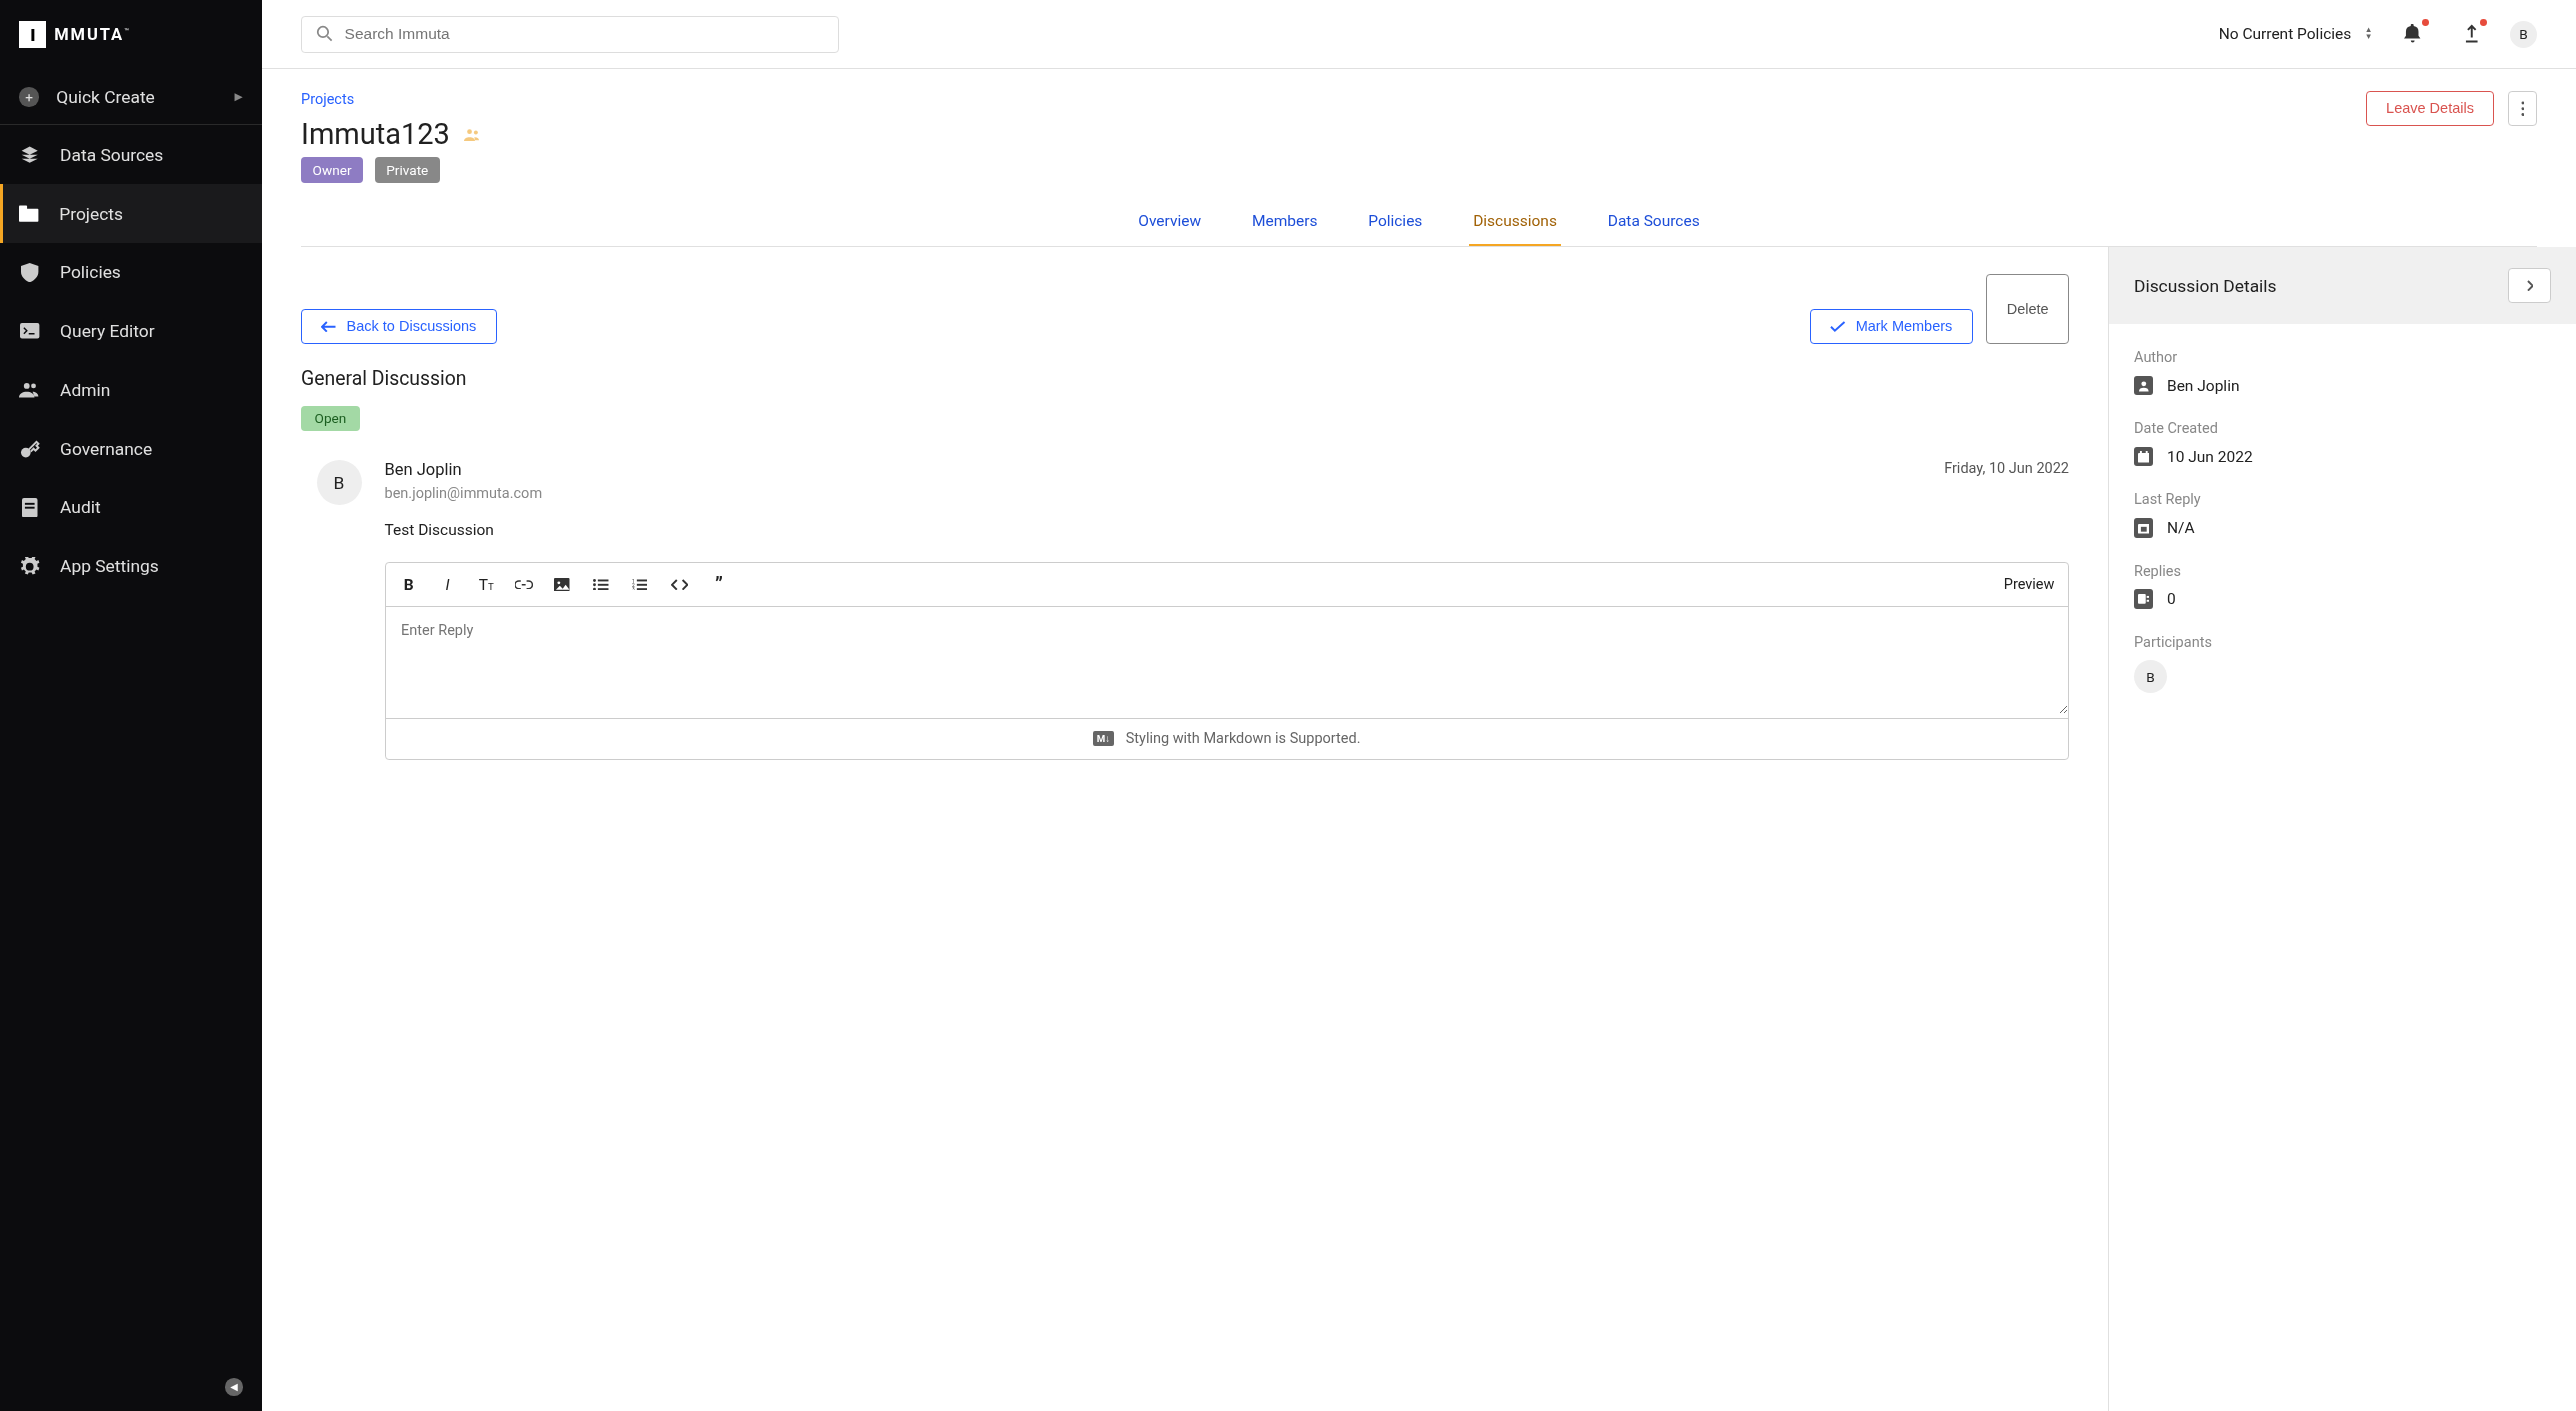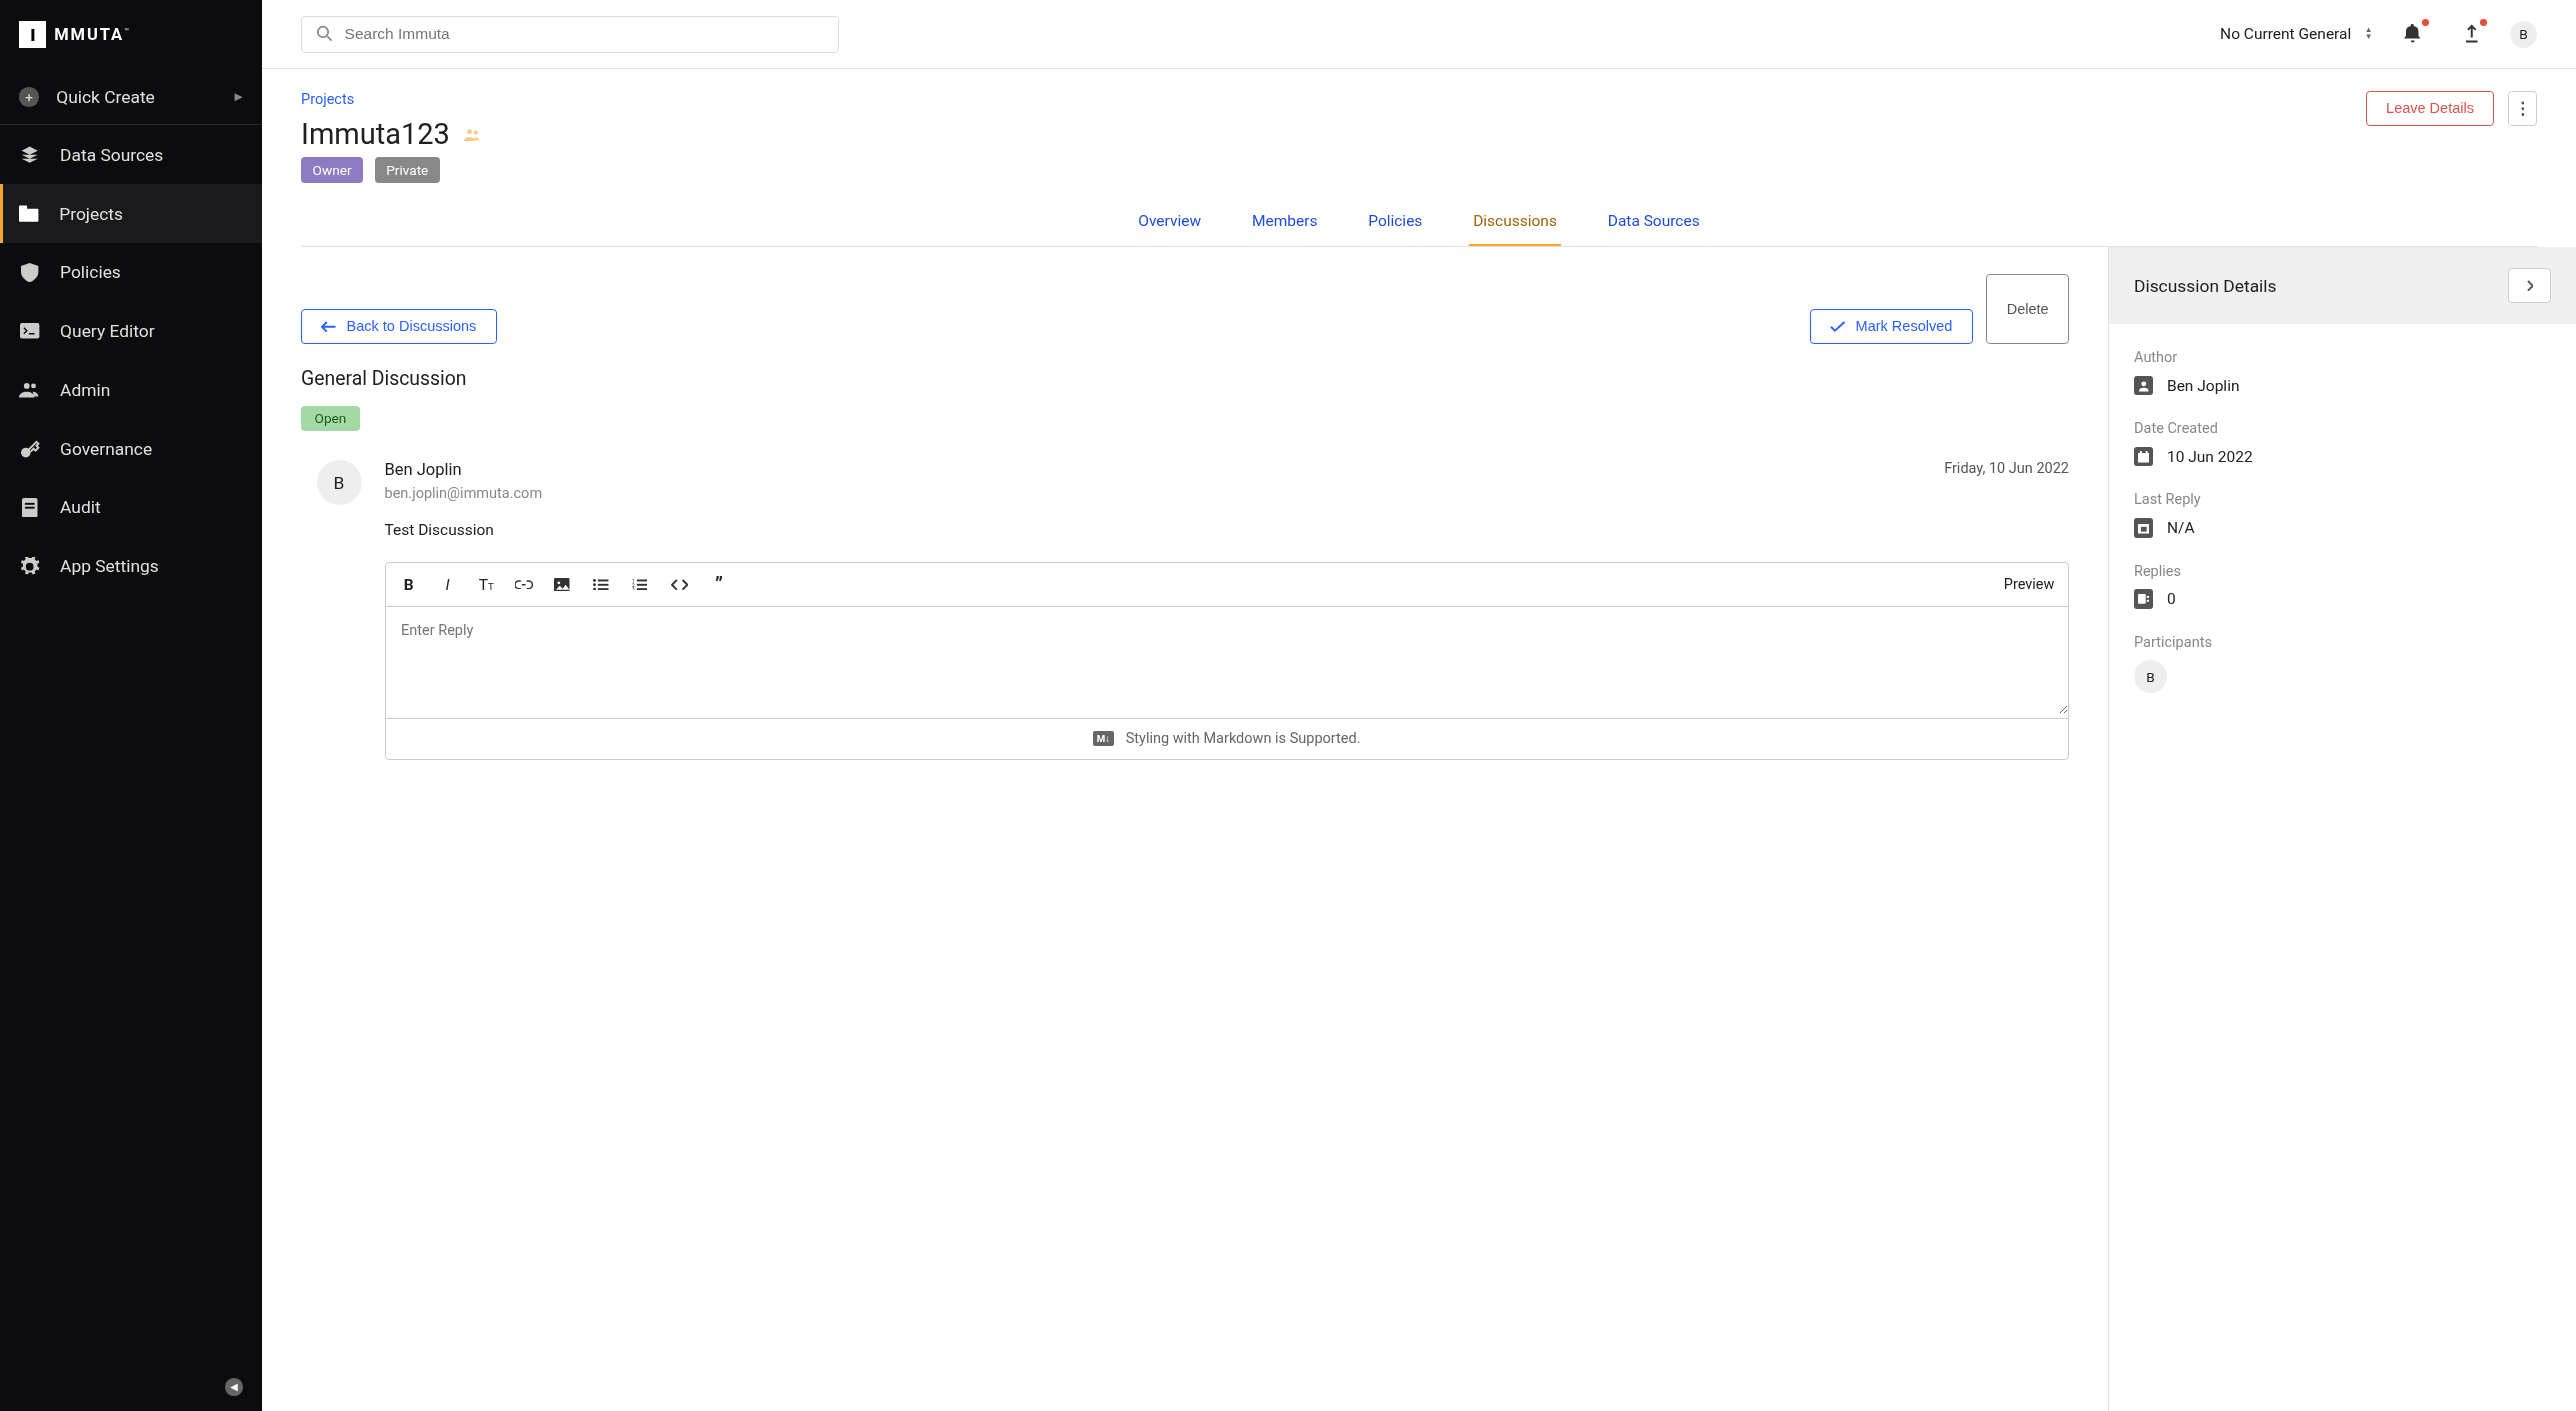--- a/index.html
+++ b/index.html
@@ -172,21 +172,21 @@
     <div class="topbar">
       <div class="search-box">
         <svg width="17.4" height="17.4" viewBox="0 0 20 20" fill="none" stroke="#888" stroke-width="2">
             <circle cx="8" cy="8" r="6"></circle>
             <path d="M13 13l5 5"></path>
           </svg>
         <input type="text" placeholder="Search Immuta" style="">
       </div>
       <div class="topbar-spacer"></div>
       <div class="project-select">
-        <span>No Current General</span>
+        <span>No Current Policies</span>
         <div class="chevrons">
             <span>▲</span>
             <span>▼</span>
           </div>
       </div>
       <div class="topbar-icon">
         <svg width="17.4" height="19.4" viewBox="0 0 18 20" fill="#333">
             <path d="M9 0a1 1 0 011 1v1a6 6 0 015 6v4l2 3H0l2-3V8a6 6 0 015-6V1a1 1 0 011-1zm-2 17h4a2 2 0 01-4 0z"></path>
           </svg>
         <div class="dot"></div>
@@ -246,21 +246,21 @@
             <svg width="15.5" height="11.6" viewBox="0 0 16 12" fill="none" stroke="#2962ff" stroke-width="2">
                 <path d="M6 1L1 6l5 5M1 6h14"></path>
               </svg>
             <span>Back to Discussions</span>
           </button>
           <div style="display:flex; gap:13.6px;">
             <button class="btn outline">
               <svg width="15.5" height="11.6" viewBox="0 0 16 12" fill="none" stroke="#2962ff" stroke-width="2">
                   <path d="M1 6l4 4L15 1"></path>
                 </svg>
-              <span>Mark Resolved</span>
+              <span>Mark Members</span>
             </button>
             <button class="btn outline-gray">Delete</button>
           </div>
         </div>
         <h2 class="disc-title">General Discussion</h2>
         <span class="status-chip">Open</span>
 
         <div class="post">
           <div class="avatar-md">B</div>
           <div class="post-body">

